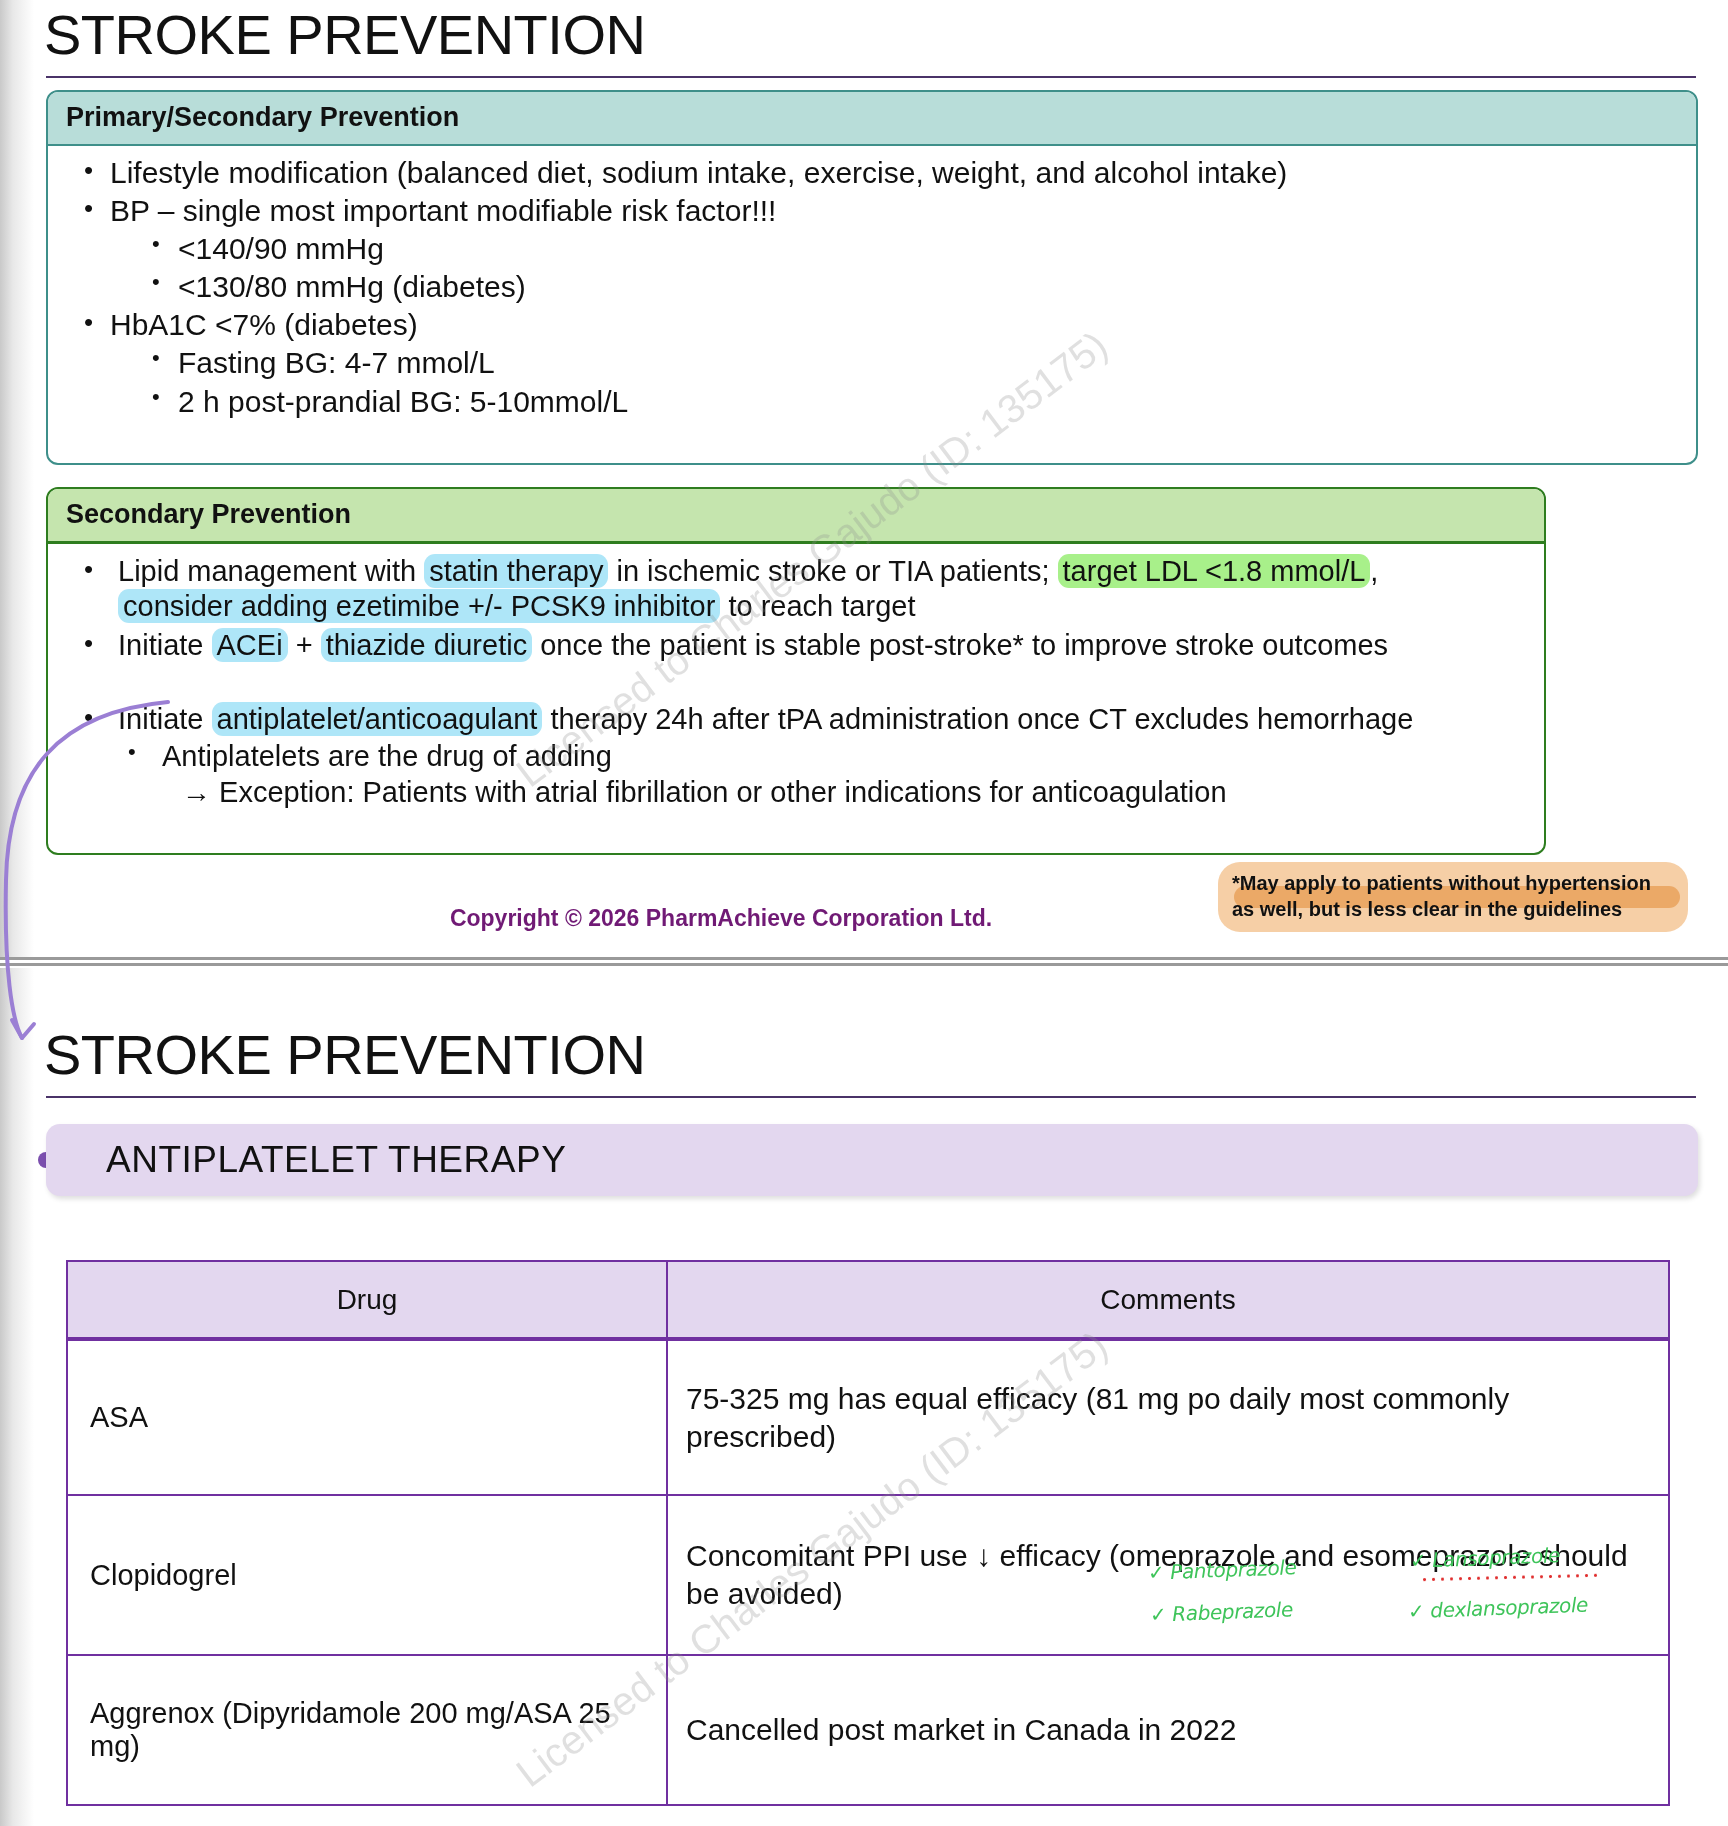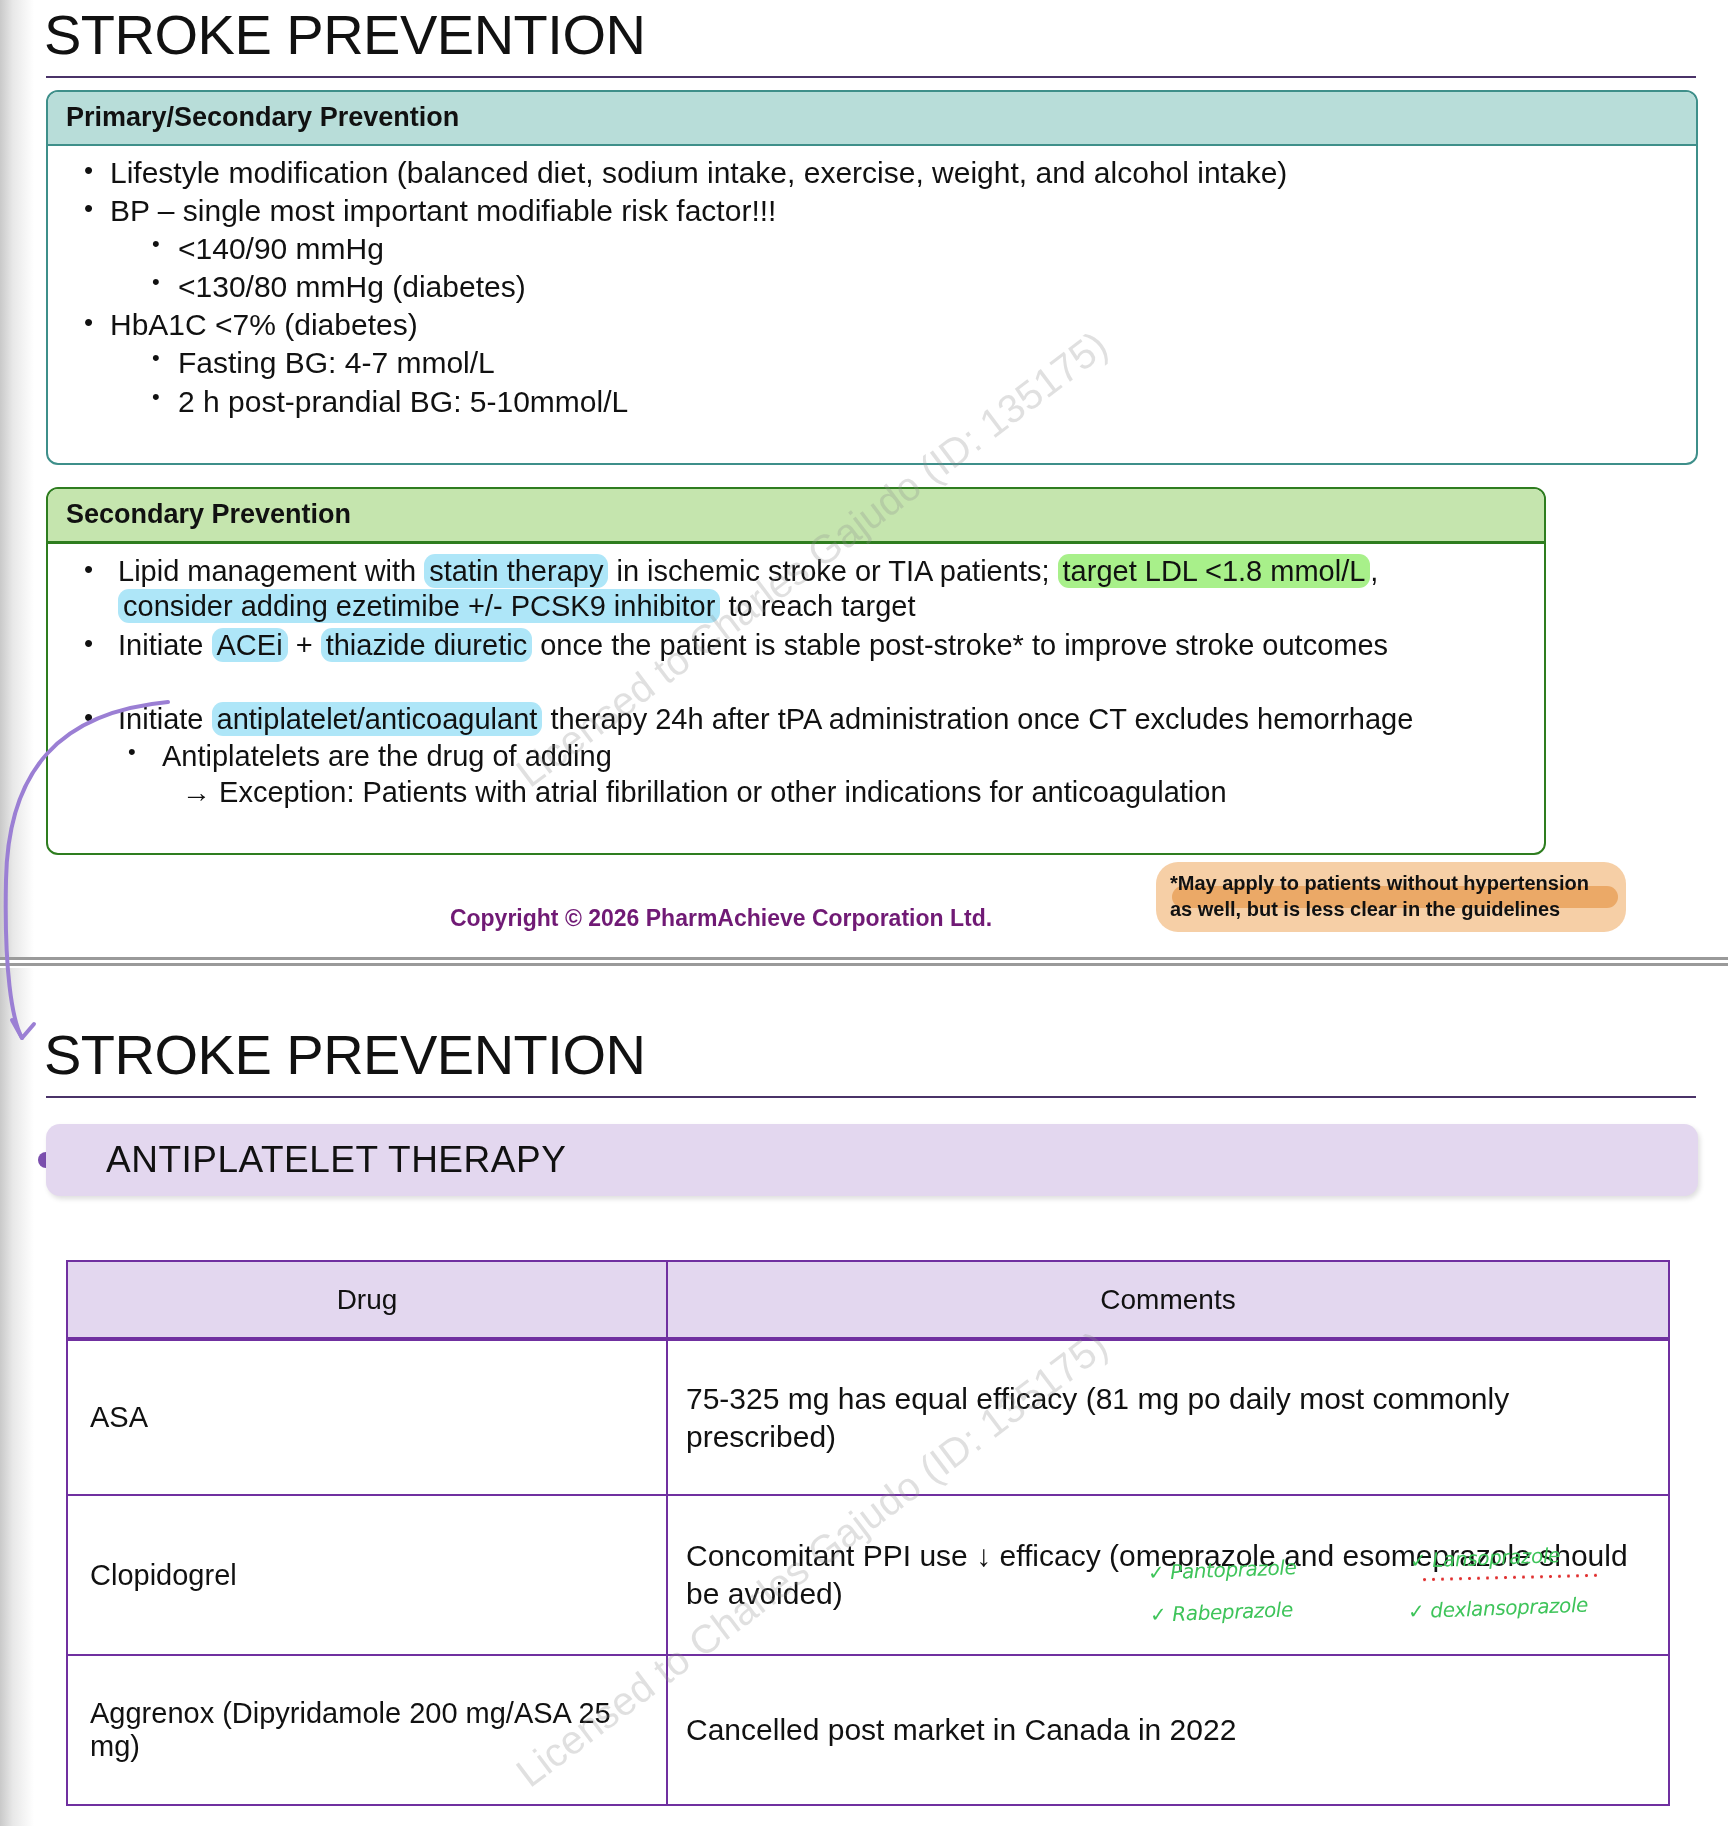--- a/index.html
+++ b/index.html
@@ -163,21 +163,21 @@
     border-radius: 50%;
     z-index: -1;
   }
 
   .arrow-line { padding-left: 120px; margin-top: 1px; }
   .arrow-line .btxt { font-size: 29px; }
 
   
   .footnote {
     position: absolute;
-    left: 1156px; top: 862px;
+    left: 1218px; top: 862px;
     width: 470px;
     background: #f6cfa6;
     border-radius: 22px;
     padding: 8px 14px 9px 14px;
     font-size: 20px;
     font-weight: bold;
     line-height: 1.32;
     color: #111;
     z-index: 12;
   }

